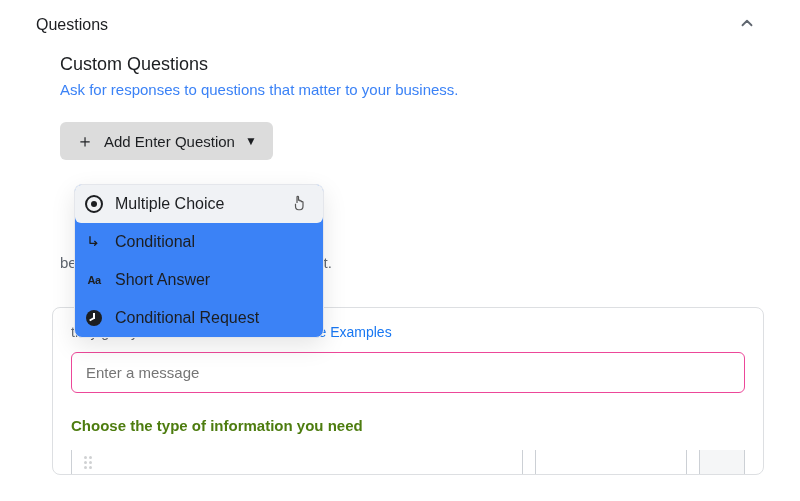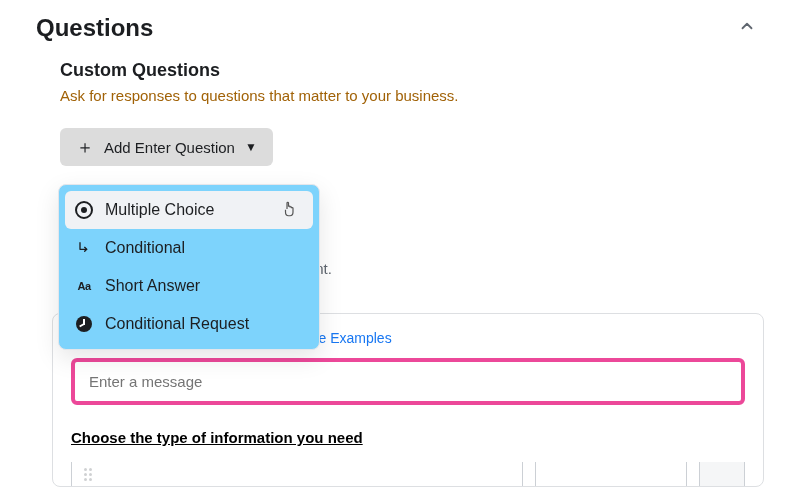--- a/index.html
+++ b/index.html
@@ -17,38 +17,38 @@
     padding: 14px 36px 0 36px;
     box-sizing: border-box;
   }
   .section-header {
     display: flex;
     align-items: center;
     justify-content: space-between;
     padding-right: 8px;
   }
   .section-title {
-    font-size: 24px;
-    font-weight: 700;
+    font-size: 16px;
+    font-weight: 400;
   }
   .chev-up {
     color: #606770;
   }
   .sub {
     padding-left: 24px;
     padding-top: 18px;
   }
   .sub-title {
     font-size: 18px;
-    font-weight: 700;
+    font-weight: 400;
   }
   .sub-desc {
     margin-top: 6px;
     font-size: 15px;
-    color: #a16207;
+    color: #3b82f6;
   }
   .add-btn {
     margin-top: 24px;
     display: inline-flex;
     align-items: center;
     gap: 10px;
     background: #dcdcdc;
     border: none;
     border-radius: 6px;
     padding: 10px 16px;
@@ -60,28 +60,27 @@
   }
   .add-btn .plus {
     font-size: 18px;
     line-height: 1;
   }
   .add-btn .caret {
     font-size: 12px;
   }
   .dropdown {
     position: absolute;
-    left: 58px;
+    left: 74px;
     top: 184px;
     width: 248px;
-    background: #7dd3fc;
+    background: #3b82f6;
     border: 1px solid #e4e6eb;
     border-radius: 8px;
     box-shadow: 0 8px 24px rgba(0,0,0,0.10);
-    padding: 6px;
     z-index: 50;
   }
   .dd-item {
     display: flex;
     align-items: center;
     gap: 12px;
     padding: 10px 10px;
     border-radius: 6px;
     font-size: 16px;
     color: #1c1e21;
@@ -168,33 +167,32 @@
   }
   .info-line a {
     color: #1877f2;
     text-decoration: none;
     cursor: pointer;
   }
   .msg-input {
     margin-top: 12px;
     width: 100%;
     box-sizing: border-box;
-    border: 4px solid #ec4899;
+    border: 1px solid #ec4899;
     border-radius: 6px;
     padding: 11px 14px;
     font-size: 15px;
     color: #8a8d91;
     background: #fff;
   }
   .choose-title {
     margin-top: 24px;
     font-size: 15px;
     font-weight: 700;
-    color: #000000;
-    text-decoration: underline;
+    color: #4d7c0f;
   }
   .field-row {
     margin-top: 16px;
     display: flex;
     align-items: center;
     gap: 12px;
     height: 24px;
     overflow: hidden;
   }
   .field-main {

